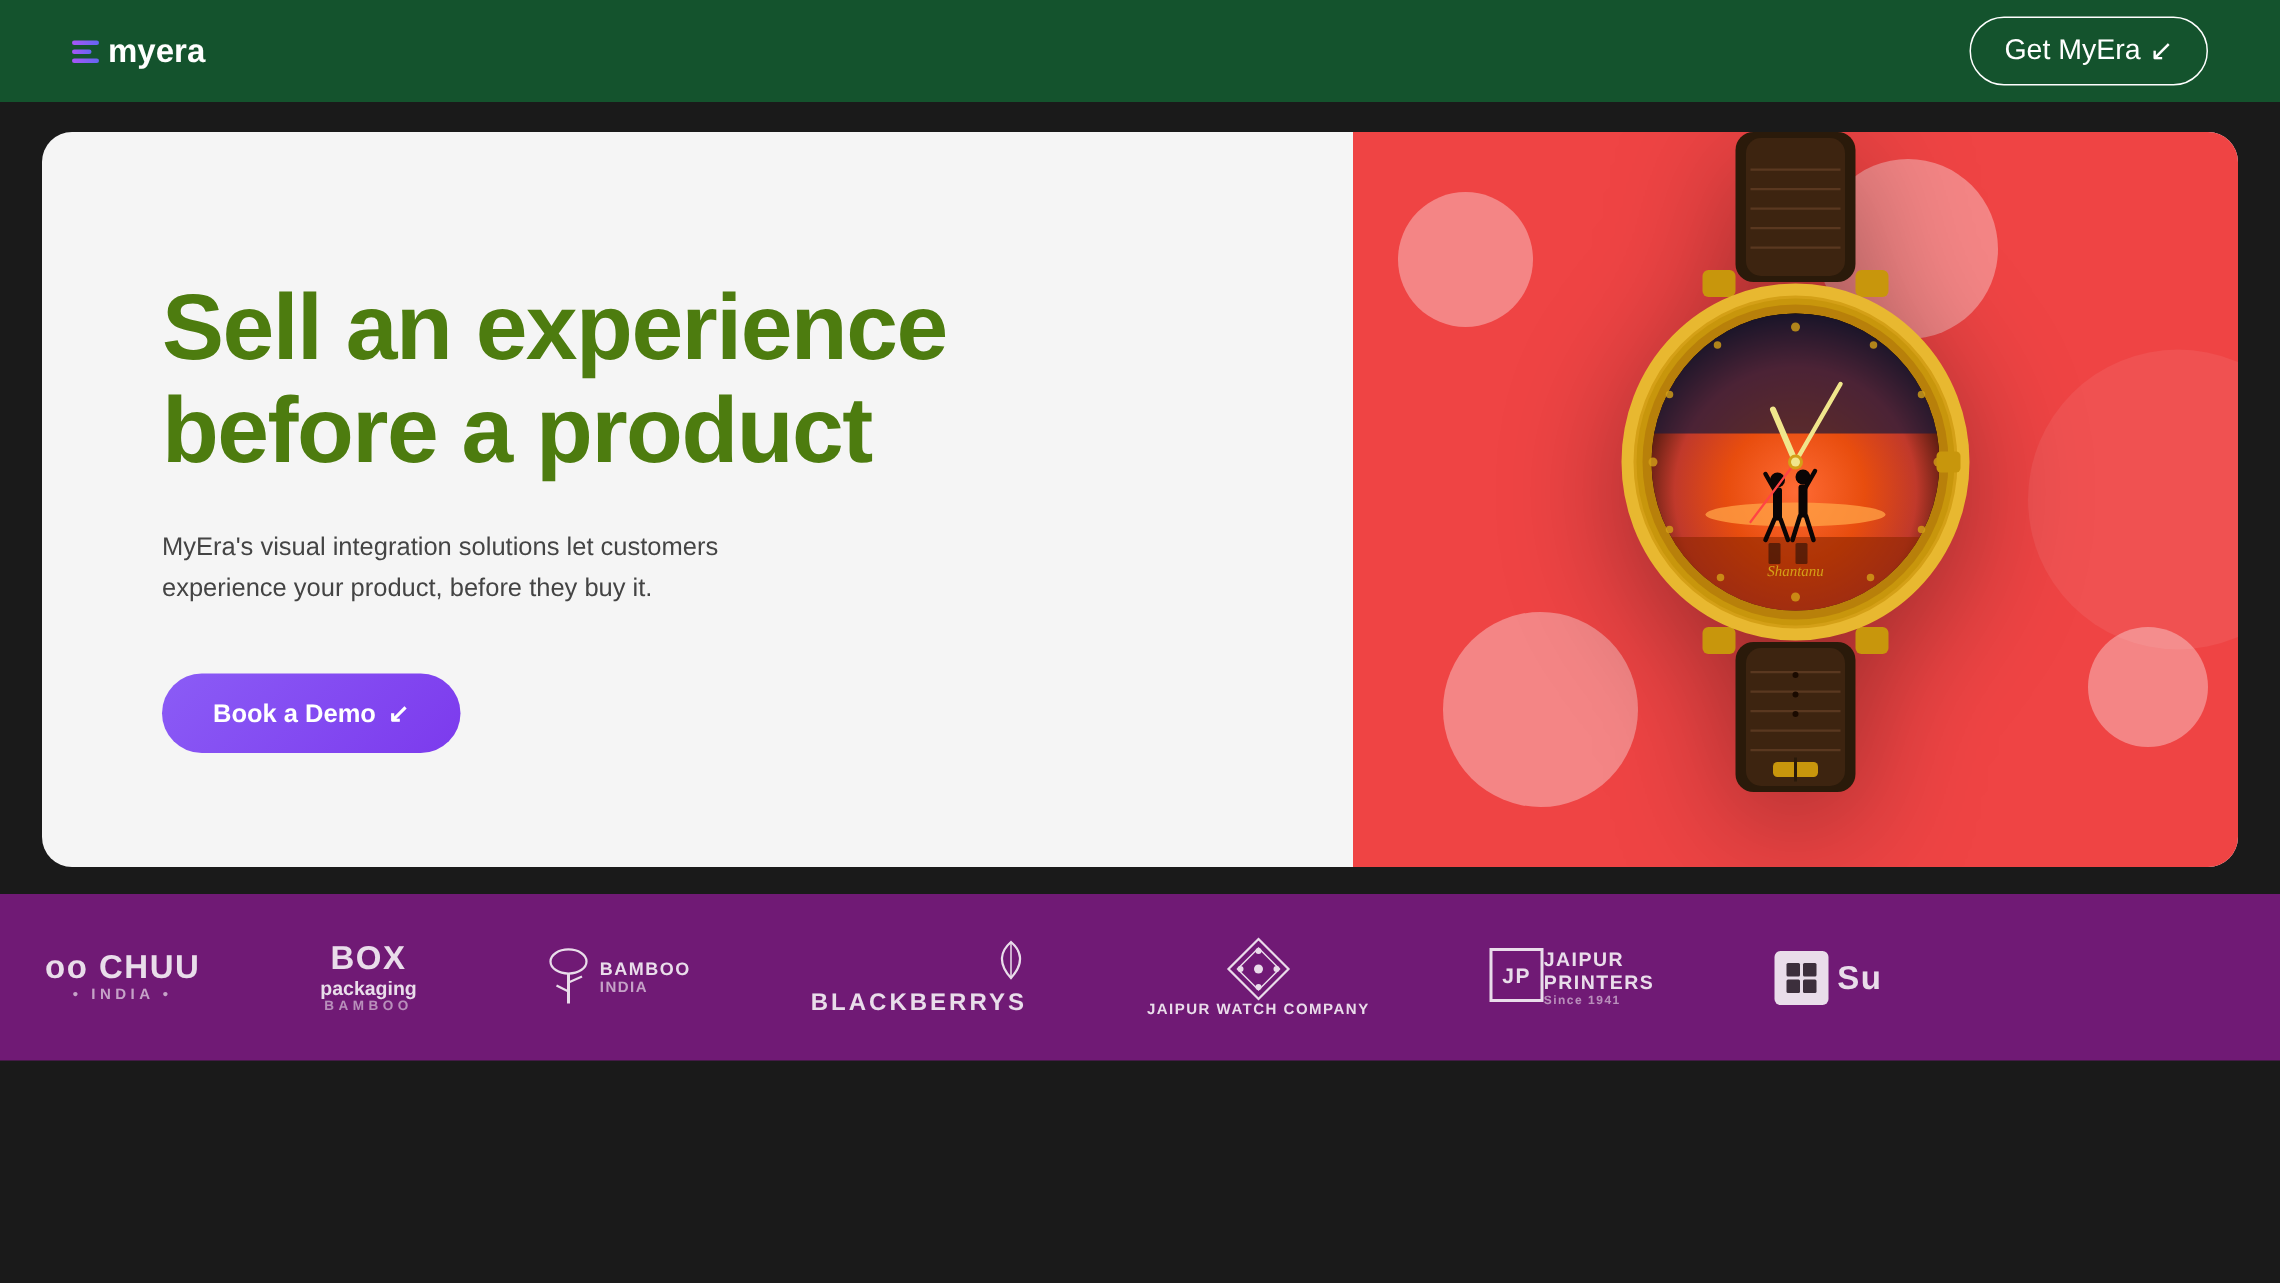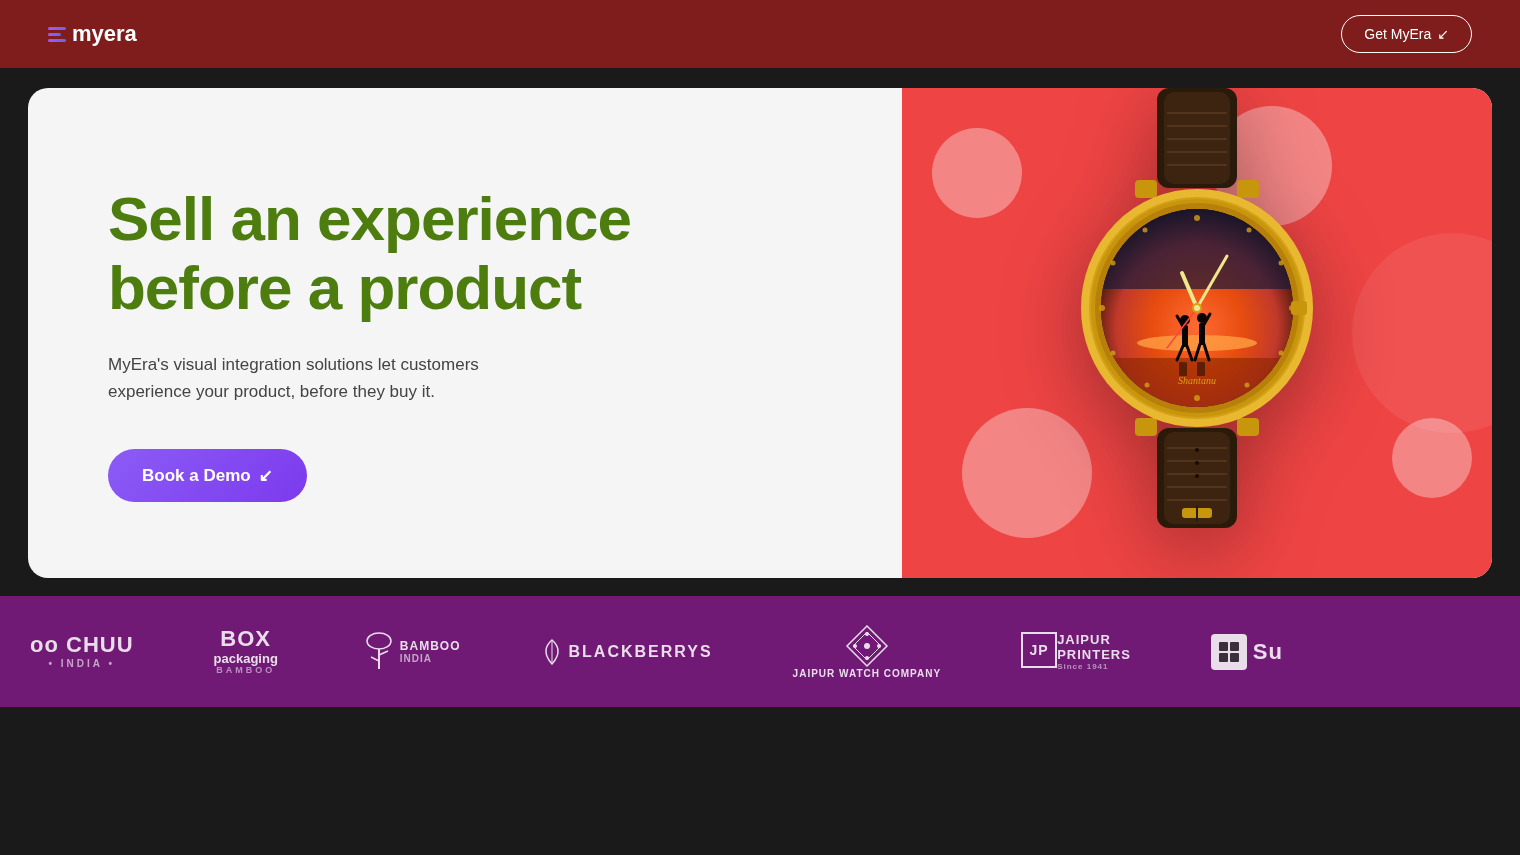--- a/index.html
+++ b/index.html
@@ -6,21 +6,21 @@
     body {
       font-family: -apple-system, BlinkMacSystemFont, 'Segoe UI', sans-serif;
       background: #1a1a1a;
       width: 1520px;
       min-height: 855px;
       overflow-x: hidden;
     }
 
     
     .navbar {
-      background: #7f1d1d;
+      background: #14532d;
       display: flex;
       align-items: center;
       justify-content: space-between;
       padding: 0 48px;
       height: 68px;
     }
     .logo {
       display: flex;
       align-items: center;
       gap: 6px;
@@ -46,21 +46,21 @@
     .logo-line:nth-child(1) { width: 18px; }
     .logo-line:nth-child(2) { width: 13px; }
     .logo-line:nth-child(3) { width: 18px; }
 
     .get-myera-btn {
       background: transparent;
       border: 1.5px solid #ffffff;
       color: #ffffff;
       padding: 10px 22px;
       border-radius: 24px;
-      font-size: 14px;
+      font-size: 19px;
       font-weight: 500;
       cursor: pointer;
       display: flex;
       align-items: center;
       gap: 6px;
     }
 
     
     .main-content {
       padding: 20px 28px 0 28px;
@@ -373,21 +373,21 @@
           <line x1="21" y1="30" x2="13" y2="26" stroke="white" stroke-width="1.5"></line>
         </svg>
         <div style="text-align:left;">
           <div style="font-size:12px;font-weight:800;letter-spacing:1px;">BAMBOO</div>
           <div style="font-size:10px;letter-spacing:1px;opacity:0.7;">INDIA</div>
         </div>
       </div>
     </div>
 
     <div class="brand-logo brand-blackberrys">
-      <div style="display:flex;align-items:center;gap:6px;">
+      <div style="display:flex;align-items:flex-end;gap:6px;flex-direction:column;">
 
         <svg width="22" height="28" viewBox="0 0 22 28">
           <path d="M11 2 C18 8 20 16 11 26 C2 16 4 8 11 2Z" fill="none" stroke="white" stroke-width="1.5"></path>
           <line x1="11" y1="2" x2="11" y2="26" stroke="white" stroke-width="1"></line>
         </svg>
         <div style="font-size:16px;font-weight:700;letter-spacing:2px;">BLACKBERRYS</div>
       </div>
     </div>
 
     <div class="brand-logo brand-jaipur-watch">

